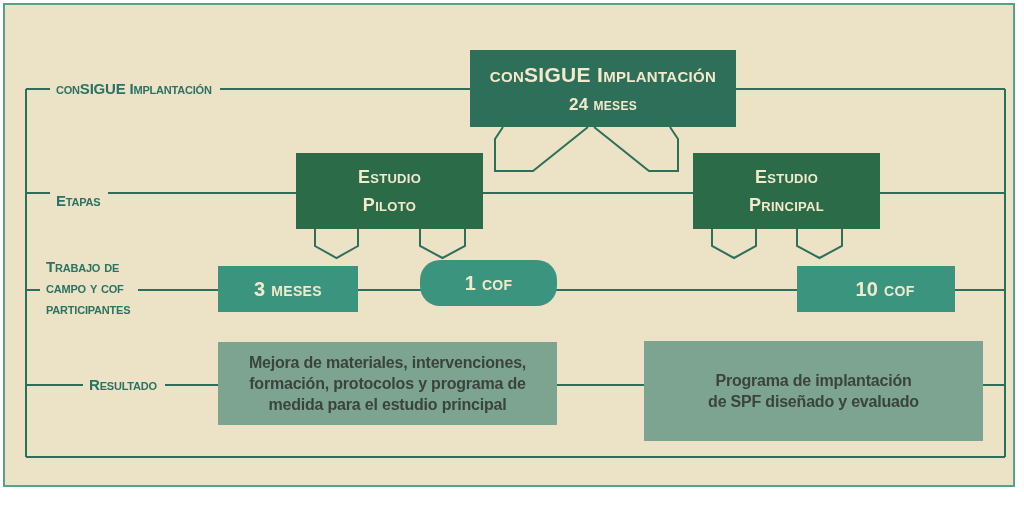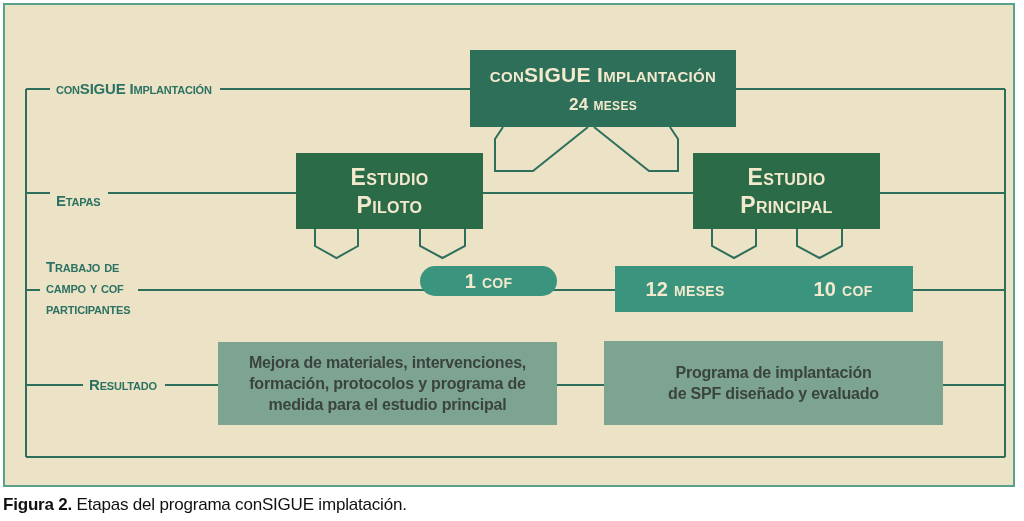--- a/index.html
+++ b/index.html
@@ -32,21 +32,21 @@
   }
   .box{
     position:absolute;display:flex;flex-direction:column;
     align-items:center;justify-content:center;text-align:center;
     color:var(--box-text,#F3E9CD);
     font-variant:small-caps;font-weight:bold;letter-spacing:0.3px;
     white-space:pre-line;box-sizing:border-box;
   }
   .box--program{background:var(--box-top,#2E6F59);font-size:21px;line-height:25px;}
   .box--program .sub{font-size:17px;line-height:22px;margin-top:7px;font-weight:bold;}
-  .box--stage{background:var(--box-stage,#2B6B48);font-size:23px;line-height:28px;}
+  .box--stage{background:var(--box-stage,#2B6B48);font-size:18px;line-height:28px;}
   .box--field{background:var(--box-field,#3A947E);font-size:20px;line-height:24px;}
   .result{
     position:absolute;display:flex;align-items:center;justify-content:center;
     text-align:center;background:var(--box-result,#7DA491);
     color:var(--result-text,#3A433E);
     font-weight:bold;font-size:16px;line-height:21px;
     letter-spacing:-0.2px;white-space:pre-line;box-sizing:border-box;
   }
   .caption{
     position:absolute;left:3px;top:495px;
@@ -92,27 +92,24 @@
   <div class="box box--program" style="left:470px;top:50px;width:266px;height:77px;">
     <div>conSIGUE Implantación</div>
     <div class="sub">24 meses</div>
   </div>
 
   <div class="box box--stage" style="left:296px;top:153px;width:187px;height:76px;">Estudio
 Piloto</div>
   <div class="box box--stage" style="left:693px;top:153px;width:187px;height:76px;">Estudio
 Principal</div>
 
-  <div class="box box--field" style="left:420px;top:266px;width:137px;height:30px;border-radius:20px;">1 cof</div>
-  <div class="box box--field" style="left:615px;top:266px;width:140px;height:46px;">12 meses</div>
-  <div class="box box--field" style="left:755px;top:266px;width:158px;height:46px;padding-left:18px;">10 cof</div>
+  <div class="box box--field" style="left:218px;top:266px;width:140px;height:46px;">3 meses</div>
+  <div class="box box--field" style="left:420px;top:260px;width:137px;height:46px;border-radius:20px;">1 cof</div>
+  <div class="box box--field" style="left:797px;top:266px;width:158px;height:46px;padding-left:18px;">10 cof</div>
 
   <div class="result" style="left:218px;top:342px;width:339px;height:83px;">Mejora de materiales, intervenciones,
 formación, protocolos y programa de
 medida para el estudio principal</div>
-  <div class="result" style="left:604px;top:341px;width:339px;height:84px;">Programa de implantación
+  <div class="result" style="left:644px;top:341px;width:339px;height:100px;">Programa de implantación
 de SPF diseñado y evaluado</div>
 
-  <div class="caption">
-    <b>Figura 2.</b><span> Etapas del programa conSIGUE implatación.</span>
-  </div>
 
 </div>
 
 </body></html>

